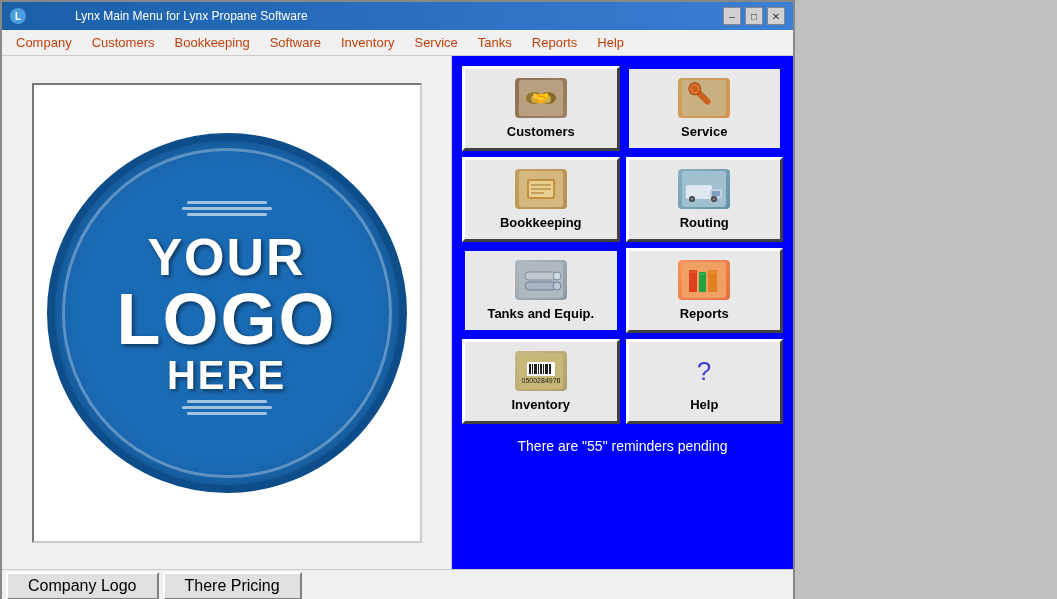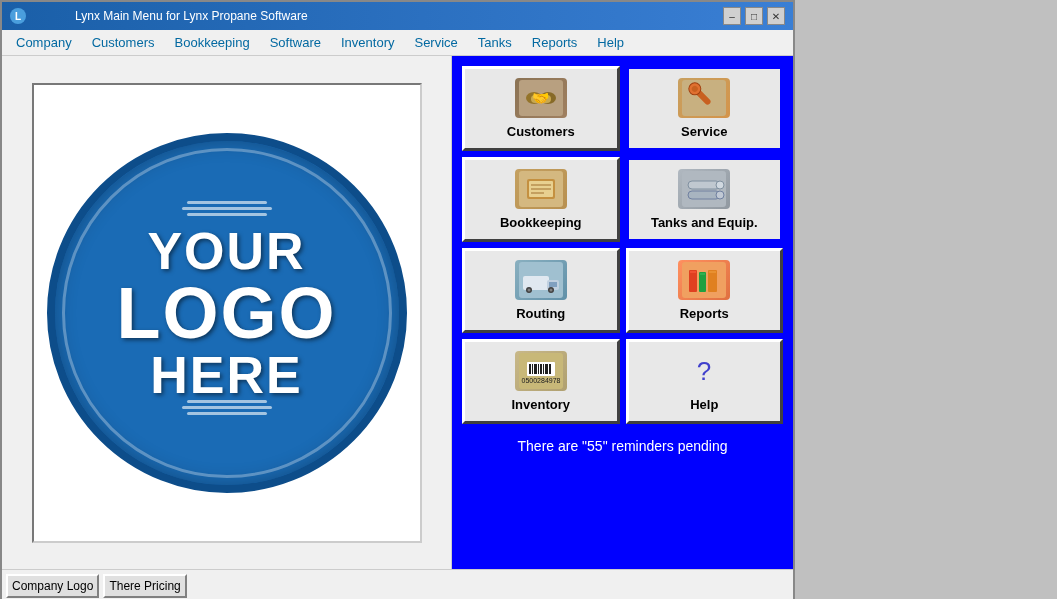--- a/index.html
+++ b/index.html
@@ -71,21 +71,21 @@
       border-bottom: 1px solid #ccc;
       display: flex;
       align-items: center;
       height: 26px;
       padding: 0 4px;
     }
     .menu-item {
       padding: 3px 10px;
       font-size: 13px;
       cursor: pointer;
-      color: #0369a1;
+      color: #c2410c;
     }
 
     .content-area {
       display: flex;
       height: calc(599px - 28px - 26px - 32px);
     }
 
     .left-panel {
       width: 450px;
       background: #f0f0f0;
@@ -157,21 +157,21 @@
       color: white;
       font-weight: 900;
       text-align: center;
       line-height: 1;
       font-family: Arial Black, Impact, sans-serif;
       text-shadow: 2px 2px 4px rgba(0,0,0,0.5);
       z-index: 1;
     }
     .logo-your { font-size: 52px; letter-spacing: 2px; }
     .logo-logo { font-size: 72px; letter-spacing: 2px; }
-    .logo-here { font-size: 52px; letter-spacing: 2px; }
+    .logo-here { font-size: 40px; letter-spacing: 2px; }
 
     .right-panel {
       flex: 1;
       background: blue;
       display: flex;
       flex-direction: column;
       align-items: center;
       justify-content: flex-start;
       padding: 10px;
     }
@@ -232,28 +232,28 @@
     .bottom-bar {
       height: 32px;
       background: #f0f0f0;
       border-top: 1px solid #ccc;
       display: flex;
       align-items: center;
       padding: 0 4px;
       gap: 4px;
     }
     .bottom-btn {
-      padding: 3px 4px;
+      padding: 3px 20px;
       background: #e0e0e0;
       border: 2px solid;
       border-top-color: #ffffff;
       border-left-color: #ffffff;
       border-right-color: #808080;
       border-bottom-color: #808080;
-      font-size: 12px;
+      font-size: 16px;
       cursor: pointer;
     }
 
     .customers-img {
       background: linear-gradient(135deg, #8B7355, #a08060);
       border-radius: 4px;
       display: flex;
       align-items: center;
       justify-content: center;
       width: 52px;
@@ -422,49 +422,49 @@
               <rect x="8" y="8" width="28" height="20" rx="2" fill="#c49040"></rect>
               <rect x="10" y="10" width="24" height="16" rx="1" fill="#e8d090"></rect>
               <line x1="12" y1="14" x2="32" y2="14" stroke="#a07030" stroke-width="1"></line>
               <line x1="12" y1="18" x2="32" y2="18" stroke="#a07030" stroke-width="1"></line>
               <line x1="12" y1="22" x2="25" y2="22" stroke="#a07030" stroke-width="1"></line>
             </svg>
           </div>
           <span class="btn-label">Bookkeeping</span>
         </div>
 
-        <div class="grid-btn selected">
-          <div class="btn-icon tanks-img">
-            <svg width="44" height="36" viewBox="0 0 44 36">
-              <rect width="44" height="36" fill="#b0b8c0" rx="3"></rect>
-
-              <rect x="6" y="10" width="32" height="8" rx="4" fill="#c0c8d0" stroke="#8090a0" stroke-width="1"></rect>
-              <rect x="6" y="20" width="32" height="8" rx="4" fill="#a8b4c0" stroke="#7080a0" stroke-width="1"></rect>
-              <ellipse cx="38" cy="14" rx="4" ry="4" fill="#d0d8e0" stroke="#8090a0"></ellipse>
-              <ellipse cx="38" cy="24" rx="4" ry="4" fill="#c0c8d4" stroke="#7080a0"></ellipse>
-            </svg>
-          </div>
-          <span class="btn-label">Tanks and Equip.</span>
-        </div>
-
         <div class="grid-btn">
           <div class="btn-icon routing-img">
             <svg width="44" height="36" viewBox="0 0 44 36">
               <rect width="44" height="36" fill="#a0c0d0" rx="3"></rect>
 
               <rect x="4" y="14" width="26" height="14" rx="2" fill="#e0e8f0"></rect>
               <rect x="28" y="18" width="12" height="10" rx="2" fill="#c0d0e0"></rect>
               <rect x="30" y="20" width="8" height="5" fill="#80a0c0"></rect>
               <circle cx="10" cy="28" r="3" fill="#404040"></circle>
               <circle cx="10" cy="28" r="1.5" fill="#808080"></circle>
               <circle cx="32" cy="28" r="3" fill="#404040"></circle>
               <circle cx="32" cy="28" r="1.5" fill="#808080"></circle>
             </svg>
           </div>
           <span class="btn-label">Routing</span>
+        </div>
+
+        <div class="grid-btn selected">
+          <div class="btn-icon tanks-img">
+            <svg width="44" height="36" viewBox="0 0 44 36">
+              <rect width="44" height="36" fill="#b0b8c0" rx="3"></rect>
+
+              <rect x="6" y="10" width="32" height="8" rx="4" fill="#c0c8d0" stroke="#8090a0" stroke-width="1"></rect>
+              <rect x="6" y="20" width="32" height="8" rx="4" fill="#a8b4c0" stroke="#7080a0" stroke-width="1"></rect>
+              <ellipse cx="38" cy="14" rx="4" ry="4" fill="#d0d8e0" stroke="#8090a0"></ellipse>
+              <ellipse cx="38" cy="24" rx="4" ry="4" fill="#c0c8d4" stroke="#7080a0"></ellipse>
+            </svg>
+          </div>
+          <span class="btn-label">Tanks and Equip.</span>
         </div>
 
         <div class="grid-btn">
           <div class="btn-icon reports-img">
             <svg width="44" height="36" viewBox="0 0 44 36">
               <rect width="44" height="36" fill="#f0a060" rx="3"></rect>
 
               <rect x="7" y="8" width="8" height="22" rx="1" fill="#e04020"></rect>
               <rect x="17" y="10" width="7" height="20" rx="1" fill="#20a040"></rect>
               <rect x="26" y="8" width="9" height="22" rx="1" fill="#e08020"></rect>

